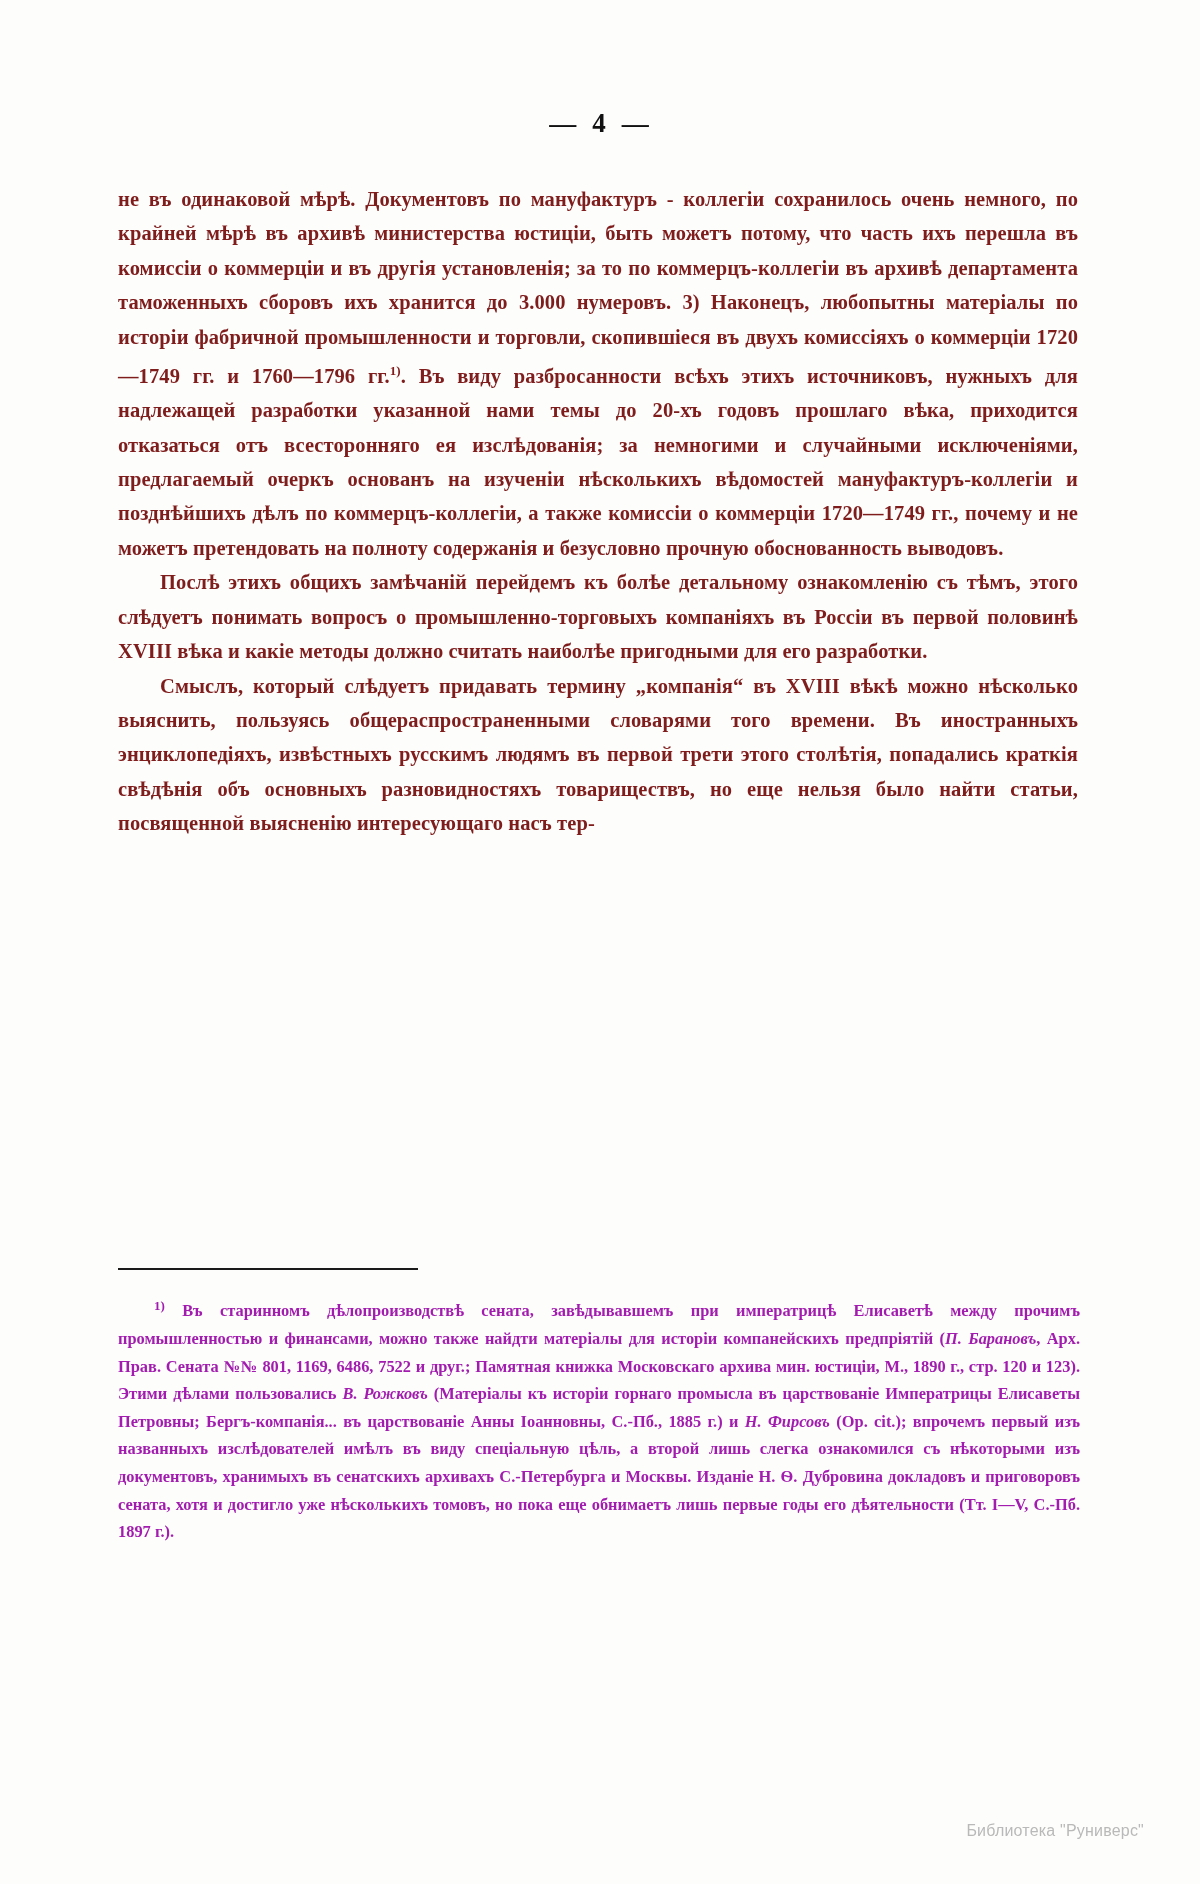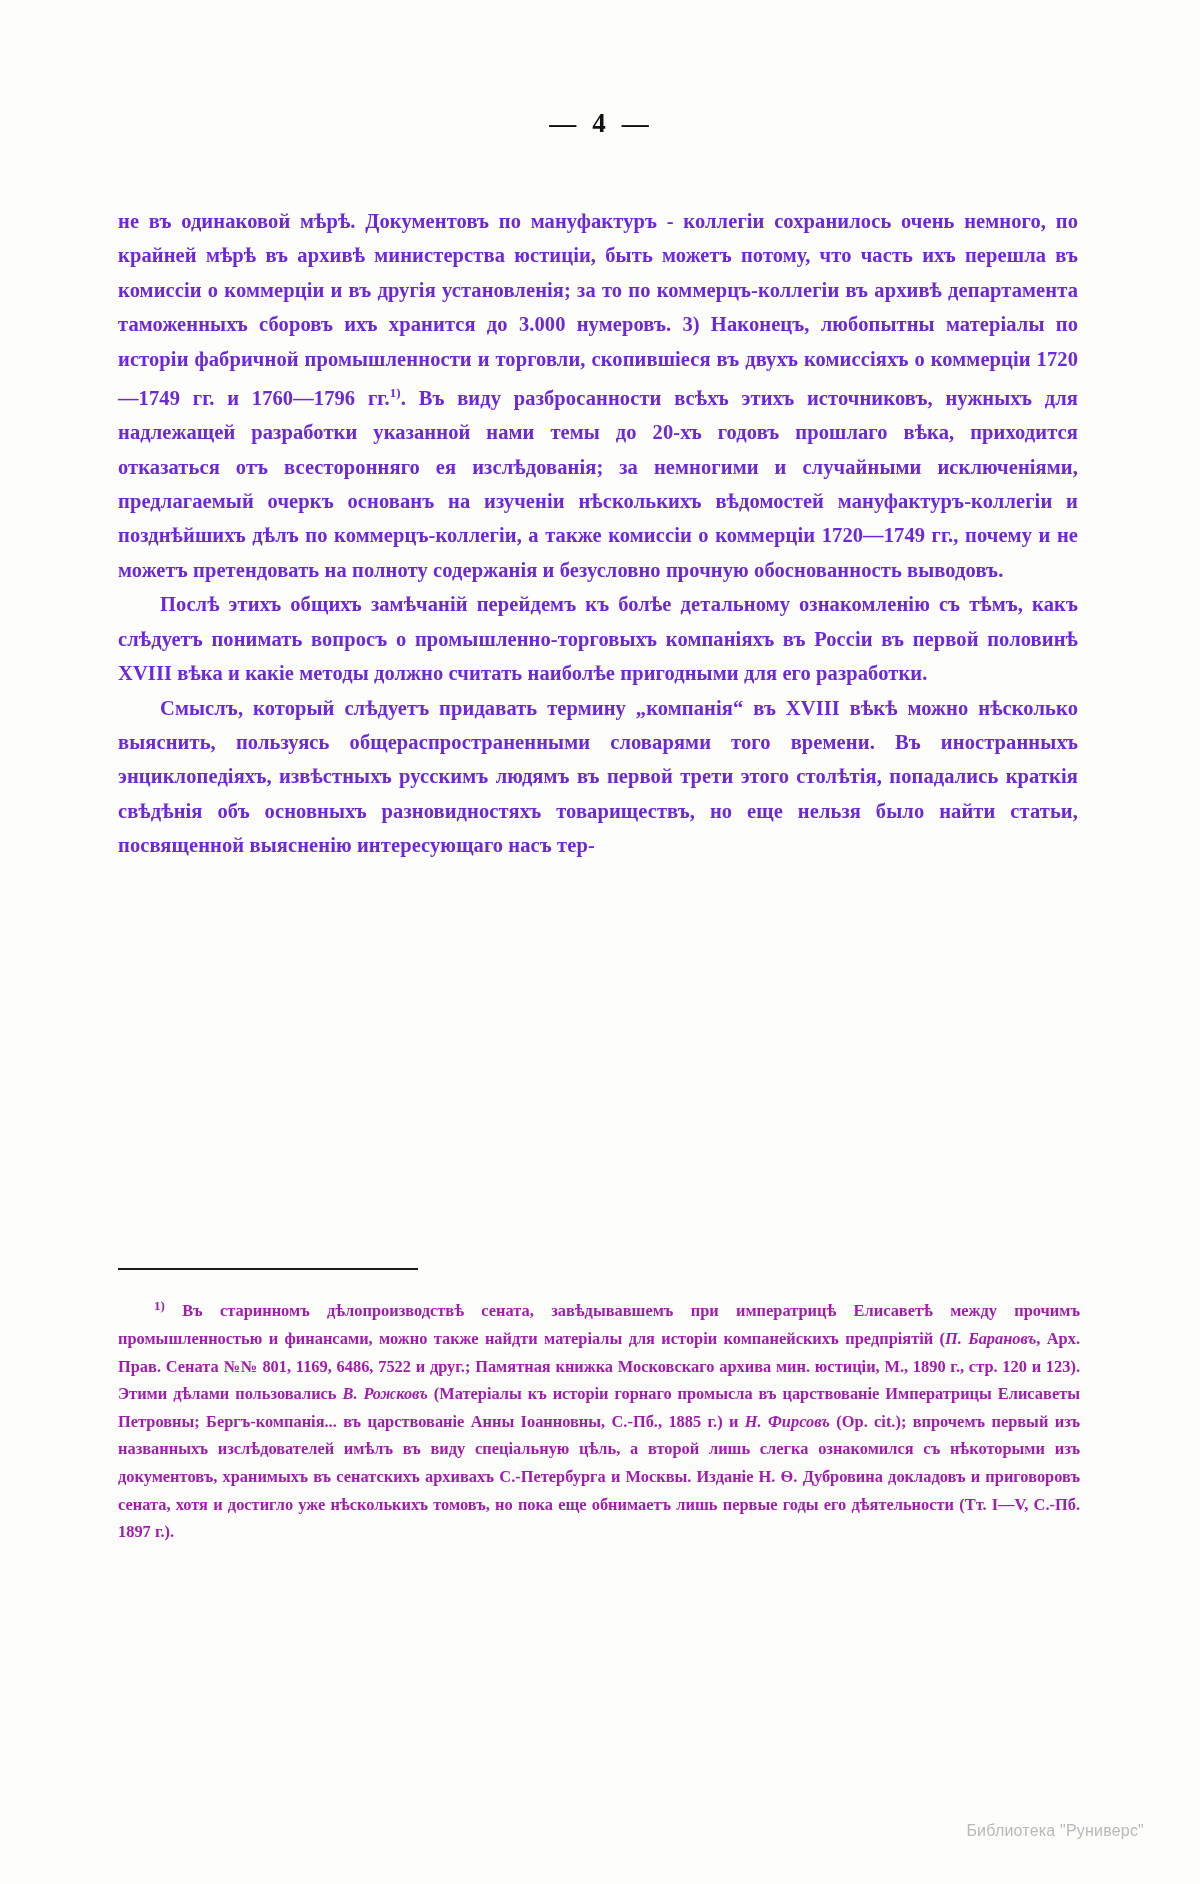--- a/index.html
+++ b/index.html
@@ -34,28 +34,28 @@
     color: #111;
   }
   .page-number .dash {
     display: inline-block;
     padding: 0 14px;
     font-weight: 700;
   }
   .body-text {
     position: absolute;
     left: 118px;
-    top: 204px;
+    top: 182px;
     width: 960px;
     font-size: 20.5px;
     line-height: 34.4px;
     text-align: justify;
     text-justify: inter-word;
     font-weight: 600;
-    color: #6d28d9;
+    color: #7f1d1d;
     letter-spacing: 0.1px;
   }
   .body-text p {
     margin: 0;
     text-indent: 42px;
   }
   .body-text p.no-indent {
     text-indent: 0;
   }
   .fn-marker {
@@ -103,21 +103,21 @@
 <body>
 
 <div class="page">
 
   <div class="page-number">
     <span class="dash">—</span><span>4</span><span class="dash">—</span>
   </div>
 
   <div class="body-text">
     <p class="no-indent"><span>не въ одинаковой мѣрѣ. Документовъ по мануфактуръ - коллегіи сохранилось очень немного, по крайней мѣрѣ въ архивѣ министерства юстиціи, быть можетъ потому, что часть ихъ перешла въ комиссіи о коммерціи и въ другія установленія; за то по коммерцъ-коллегіи въ архивѣ департамента таможенныхъ сборовъ ихъ хранится до 3.000 нумеровъ. 3) Наконецъ, любопытны матеріалы по исторіи фабричной промышленности и торговли, скопившіеся въ двухъ комиссіяхъ о коммерціи 1720—1749 гг. и 1760—1796 гг.</span><span class="fn-marker">1)</span><span>. Въ виду разбросанности всѣхъ этихъ источниковъ, нужныхъ для надлежащей разработки указанной нами темы до 20-хъ годовъ прошлаго вѣка, приходится отказаться отъ всесторонняго ея изслѣдованія; за немногими и случайными исключеніями, предлагаемый очеркъ основанъ на изученіи нѣсколькихъ вѣдомостей мануфактуръ-коллегіи и позднѣйшихъ дѣлъ по коммерцъ-коллегіи, а также комиссіи о коммерціи 1720—1749 гг., почему и не можетъ претендовать на полноту содержанія и безусловно прочную обоснованность выводовъ.</span></p>
-    <p>Послѣ этихъ общихъ замѣчаній перейдемъ къ болѣе детальному ознакомленію съ тѣмъ, какъ слѣдуетъ понимать вопросъ о промышленно-торговыхъ компаніяхъ въ Россіи въ первой половинѣ XVIII вѣка и какіе методы должно считать наиболѣе пригодными для его разработки.</p>
+    <p>Послѣ этихъ общихъ замѣчаній перейдемъ къ болѣе детальному ознакомленію съ тѣмъ, этого слѣдуетъ понимать вопросъ о промышленно-торговыхъ компаніяхъ въ Россіи въ первой половинѣ XVIII вѣка и какіе методы должно считать наиболѣе пригодными для его разработки.</p>
     <p>Смыслъ, который слѣдуетъ придавать термину „компанія“ въ XVIII вѣкѣ можно нѣсколько выяснить, пользуясь общераспространенными словарями того времени. Въ иностранныхъ энциклопедіяхъ, извѣстныхъ русскимъ людямъ въ первой трети этого столѣтія, попадались краткія свѣдѣнія объ основныхъ разновидностяхъ товариществъ, но еще нельзя было найти статьи, посвященной выясненію интересующаго насъ тер-</p>
   </div>
 
   <div class="footnote-rule"></div>
 
   <div class="footnote">
     <p><span class="fn-marker">1)</span><span> Въ старинномъ дѣлопроизводствѣ сената, завѣдывавшемъ при императрицѣ Елисаветѣ между прочимъ промышленностью и финансами, можно также найдти матеріалы для исторіи компанейскихъ предпріятій (</span><span class="it">П. Барановъ</span><span>, Арх. Прав. Сената №№ 801, 1169, 6486, 7522 и друг.; Памятная книжка Московскаго архива мин. юстиціи, М., 1890 г., стр. 120 и 123). Этими дѣлами пользовались </span><span class="it">В. Рожковъ</span><span> (Матеріалы къ исторіи горнаго промысла въ царствованіе Императрицы Елисаветы Петровны; Бергъ-компанія... въ царствованіе Анны Іоанновны, С.-Пб., 1885 г.) и </span><span class="it">Н. Фирсовъ</span><span> (Ор. cit.); впрочемъ первый изъ названныхъ изслѣдователей имѣлъ въ виду спеціальную цѣль, а второй лишь слегка ознакомился съ нѣкоторыми изъ документовъ, хранимыхъ въ сенатскихъ архивахъ С.-Петербурга и Москвы. Изданіе Н. Ѳ. Дубровина докладовъ и приговоровъ сената, хотя и достигло уже нѣсколькихъ томовъ, но пока еще обнимаетъ лишь первые годы его дѣятельности (Тт. I—V, С.-Пб. 1897 г.).</span></p>
   </div>
 
   <div class="watermark">Библиотека "Руниверс"</div>

